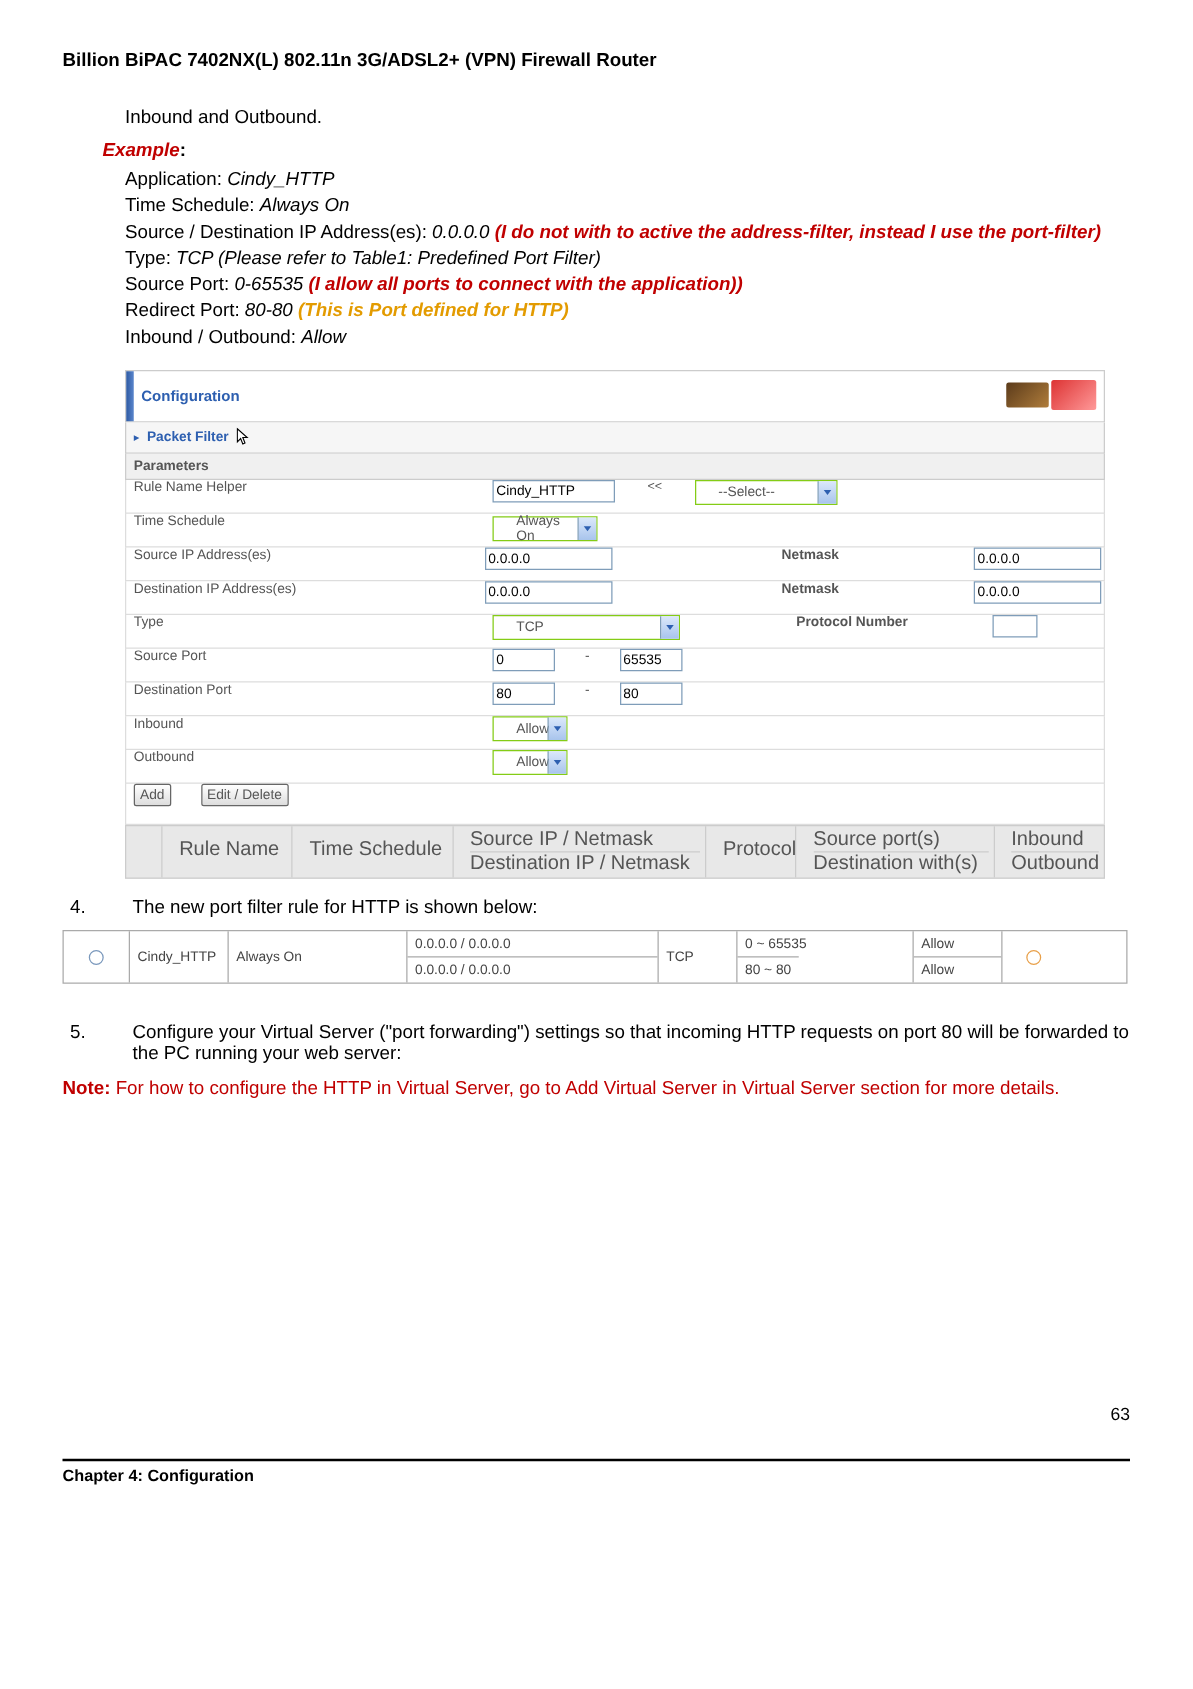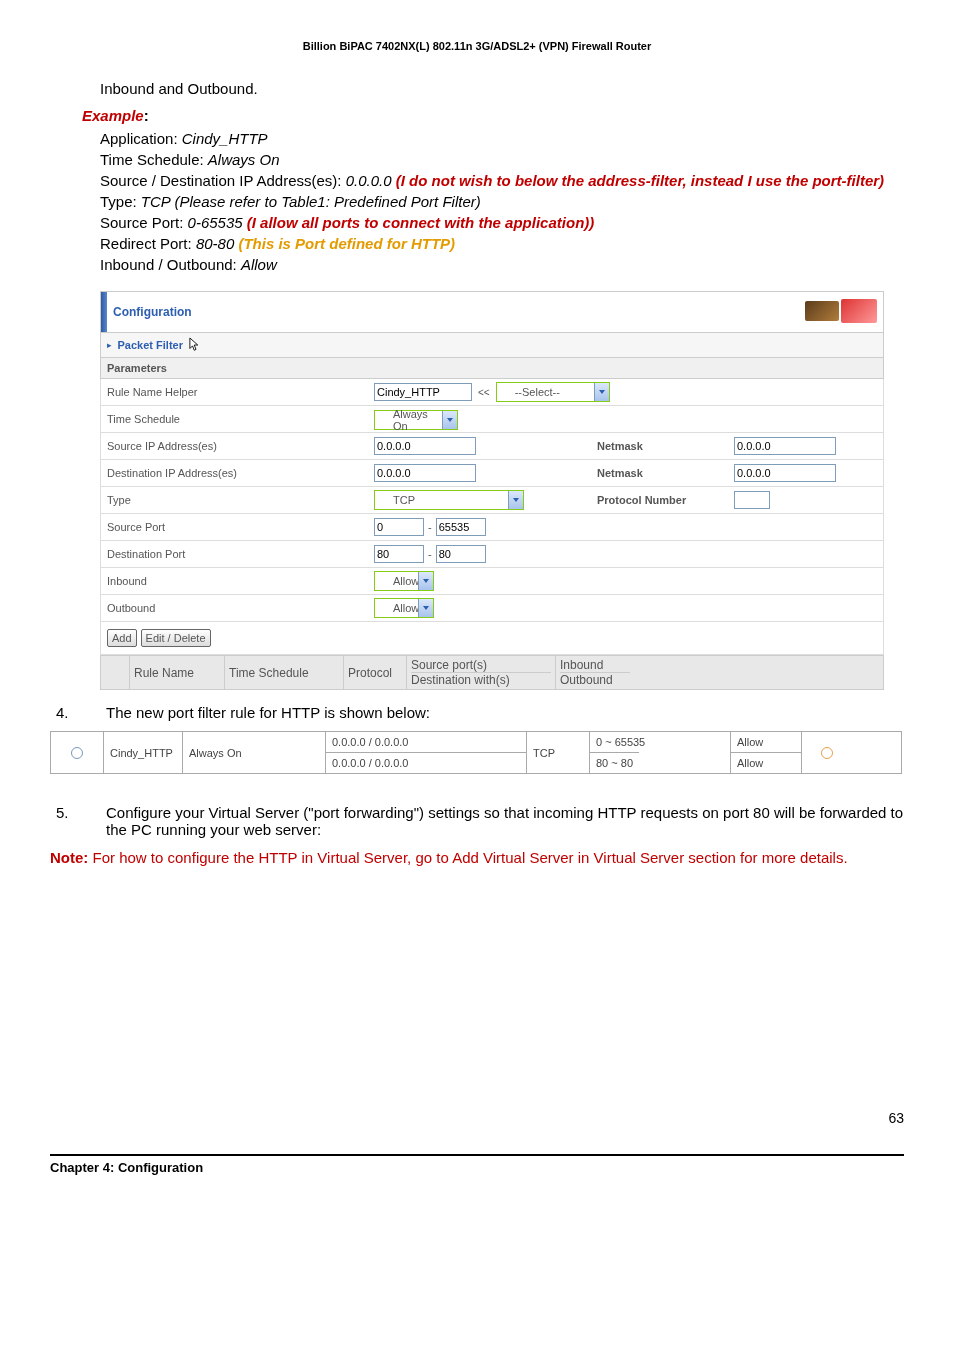--- a/index.html
+++ b/index.html
@@ -6,52 +6,52 @@
     font-family: Arial, Helvetica, sans-serif;
     font-size: 15px;
     color: #000;
     margin: 0;
     padding: 40px 50px 20px 50px;
     width: 854px;
     background: #fff;
   }
   .page-title {
     font-weight: bold;
-    text-align: center;
+    text-align: left;
     margin-bottom: 28px;
-    font-size: 11px;
+    font-size: 15px;
   }
   .para { margin: 0 0 10px 50px; }
   .example-head { font-weight: bold; font-style: italic; color: #c00000; margin-left:32px; margin-bottom:4px;}
   .example-block { margin-left:50px; line-height:1.4; margin-bottom:16px;}
   .em { font-style: italic; }
   .redbi { color:#c00000; font-weight:bold; font-style:italic; }
   .orangebi { color:#e39b00; font-weight:bold; font-style:italic; }
   .config-box { margin-left:50px; width:784px; border:0; font-size:11px; color:#555; margin-bottom:10px;}
   .cfg-head { display:flex; align-items:center; border:1px solid #ccc; background:#fff;}
   .cfg-stripe { width:6px; height:40px; background:linear-gradient(to right,#2e5aa3,#5a86cc); margin-right:6px;}
   .cfg-title { color:#2d5fb0; font-weight:bold; font-size:12px; flex:1;}
   .cfg-img { width:90px; height:30px; position:relative;}
   .cfg-img::before{content:"";position:absolute;right:6px;top:2px;width:36px;height:24px;background:linear-gradient(135deg,#d33,#f99);border-radius:2px;}
   .cfg-img::after{content:"";position:absolute;right:44px;top:4px;width:34px;height:20px;background:linear-gradient(135deg,#5b3b1b,#b07d3b);border-radius:2px;}
   .cfg-sub { background:#f6f6f6; border:1px solid #ccc; border-top:none; padding:4px 6px; display:flex; align-items:center; gap:6px;}
   .pf-link { color:#2d5fb0; font-weight:bold; font-size:11px;}
   .cursor-svg { width:14px;height:16px;}
   .cfg-paramhead { background:#f0f0f0; border:1px solid #ccc; border-top:none; padding:4px 6px; font-weight:bold;}
-  .cfg-row { display:flex; border:1px solid #ddd; border-top:none; align-items:center; height:26px;}
+  .cfg-row { display:flex; border:1px solid #ddd; border-top:none; align-items:flex-start; height:26px;gap:20px;}
   .cfg-lab { width:265px; padding-left:6px;}
   .cfg-cell { padding:0 2px;}
   .cfg-mid { width:135px; padding-left:6px;font-weight:bold;}
   .in { font-family: Tahoma, Arial, sans-serif; font-size:11px; border:1px solid #7f9db9; background:#fff; padding:1px 2px; height:14px;}
   .sel { border:1px solid #84cc16; background:#fff; padding:0 14px 0 18px; height:18px; display:inline-flex; align-items:center; position:relative;}
   .sel::after{content:"";position:absolute;right:0;top:0;width:14px;height:100%;background:linear-gradient(#dbe8fb,#a8c4ec);border-left:1px solid #7f9db9;}
   .sel::before{content:"";position:absolute;right:4px;top:7px;border-left:3px solid transparent;border-right:3px solid transparent;border-top:4px solid #2d5fb0;z-index:1;}
   .btn { border:1px solid #666; background:linear-gradient(#fff,#ddd); padding:0px 4px; font-size:11px; border-radius:2px; display:inline-block; height:16px; line-height:16px;}
   .ltlt { font-size:10px; padding:0 4px;}
-  .tbl-head { display:flex; background:#e8e8e8; border:1px solid #ccc; font-size:12px;}
+  .tbl-head { display:flex; background:#e8e8e8; border:1px solid #ccc; font-size:16px;justify-content:space-between;}
   .th-col { border-right:1px solid #ccc; padding:2px 4px;}
   .th-col.last{border-right:none;}
   .subrow { border-top:1px solid #ccc;}
   .ol-item { display:flex; margin: 14px 0 10px 0;}
   .ol-num { width:50px; padding-left:6px;}
   .ol-text { flex:1;}
   .result-tbl { margin-left:0; width:850px; border:1px solid #aaa; font-size:11px; color:#444;}
   .result-row { display:flex;}
   .rc { border-right:1px solid #aaa; padding:4px 6px; display:flex; align-items:center;}
   .rc.last{border-right:none;}
@@ -67,21 +67,21 @@
 
 <div class="page-title">Billion BiPAC 7402NX(L) 802.11n 3G/ADSL2+ (VPN) Firewall Router</div>
 
 <div class="para">Inbound and Outbound.</div>
 
 <div class="example-head"><span>Example</span><span style="color:#000;font-style:normal">:</span></div>
 
 <div class="example-block">
   <span>Application: </span><span class="em">Cindy_HTTP</span><br>
   <span>Time Schedule: </span><span class="em">Always On</span><br>
-  <span>Source / Destination IP Address(es): </span><span class="em">0.0.0.0 </span><span class="redbi">(I do not wish to below the address-filter, instead I use the port-filter)</span><br>
+  <span>Source / Destination IP Address(es): </span><span class="em">0.0.0.0 </span><span class="redbi">(I do not with to active the address-filter, instead I use the port-filter)</span><br>
   <span>Type: </span><span class="em">TCP (Please refer to Table1: Predefined Port Filter)</span><br>
   <span>Source Port: </span><span class="em">0-65535 </span><span class="redbi">(I allow all ports to connect with the application))</span><br>
   <span>Redirect Port: </span><span class="em">80-80 </span><span class="orangebi">(This is Port defined for HTTP)</span><br>
   <span>Inbound / Outbound: </span><span class="em">Allow</span>
 </div>
 
 <div class="config-box">
   <div class="cfg-head">
     <div class="cfg-stripe"></div>
     <div class="cfg-title">Configuration</div>
@@ -165,20 +165,24 @@
 
   <div class="cfg-row" style="height:32px;">
     <div class="cfg-cell" style="padding-left:6px"><span class="btn">Add</span></div>
     <div class="cfg-cell"><span class="btn">Edit / Delete</span></div>
   </div>
 
   <div class="tbl-head">
     <div class="th-col" style="width:20px"></div>
     <div class="th-col" style="width:86px;padding-top:10px">Rule Name</div>
     <div class="th-col" style="width:110px;padding-top:10px">Time Schedule</div>
+    <div class="th-col" style="width:184px">
+      <div>Source IP / Netmask</div>
+      <div class="subrow">Destination IP / Netmask</div>
+    </div>
     <div class="th-col" style="width:54px;padding-top:10px">Protocol</div>
     <div class="th-col" style="width:140px">
       <div>Source port(s)</div>
       <div class="subrow">Destination with(s)</div>
     </div>
     <div class="th-col last" style="width:70px">
       <div>Inbound</div>
       <div class="subrow">Outbound</div>
     </div>
   </div>

